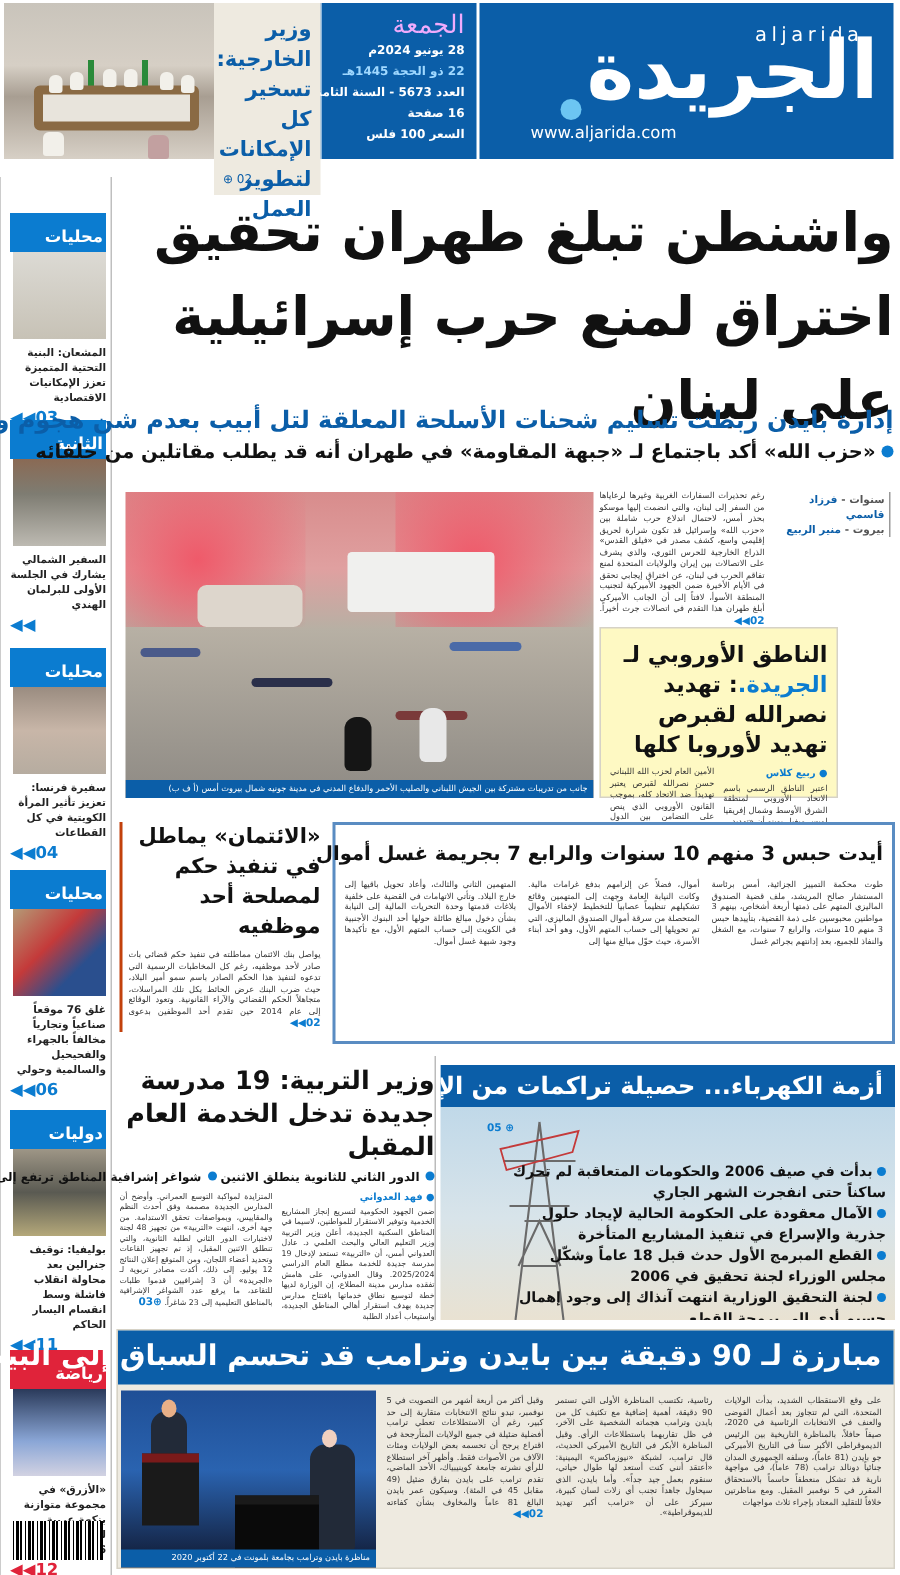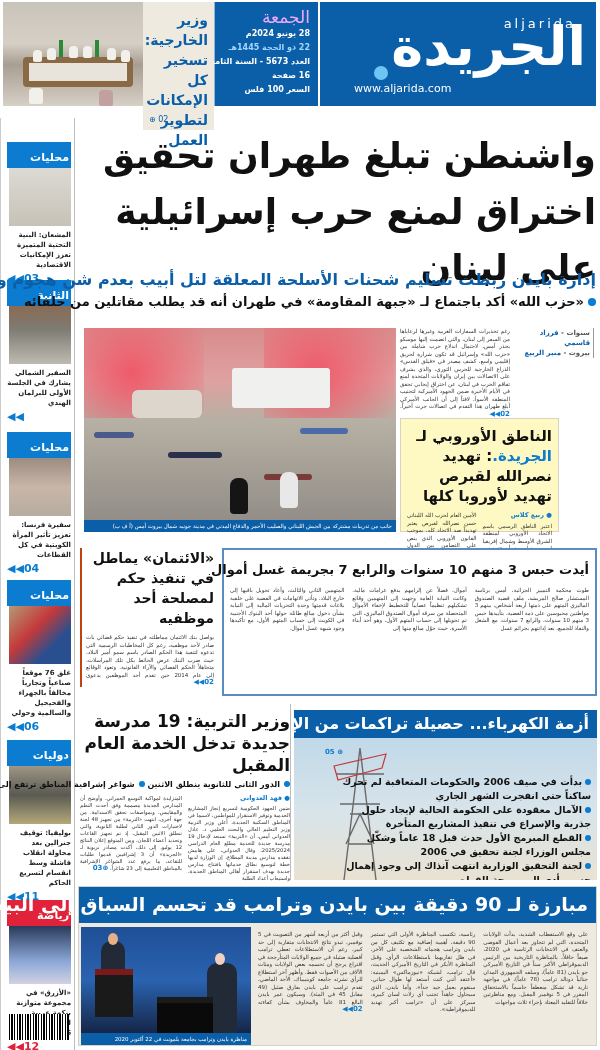--- a/index.html
+++ b/index.html
@@ -170,21 +170,21 @@
   </div>
   <div class="sb-item" style="top:462px">
     <div class="sb-head">محليات</div>
     <div class="sb-img" style="background:linear-gradient(135deg,#b49a76,#c43a3a 40%,#2a4f8e 70%);"></div>
     <div class="sb-text">غلق 76 موقعاً صناعياً وتجارياً مخالفاً بالجهراء والفحيحيل والسالمية وحولي</div>
     <div class="sb-pg">◀◀<span>06</span></div>
   </div>
   <div class="sb-item" style="top:622px">
     <div class="sb-head">دوليات</div>
     <div class="sb-img" style="background:linear-gradient(180deg,#9e9686,#5a5a52 50%,#b4a87a);"></div>
-    <div class="sb-text">بوليفيا: توقيف جنرالين بعد محاولة انقلاب فاشلة وسط انقسام لتسريع الحاكم</div>
+    <div class="sb-text">بوليفيا: توقيف جنرالين بعد محاولة انقلاب فاشلة وسط انقسام اليسار الحاكم</div>
     <div class="sb-pg">◀◀<span>11</span></div>
   </div>
   <div class="sb-item" style="top:782px">
     <div class="sb-head red">رياضة</div>
     <div class="sb-img" style="background:linear-gradient(180deg,#2a3a5a,#8aa6d6 60%,#d2d2e2);"></div>
     <div class="sb-text">«الأزرق» في مجموعة متوازنة بنكهة عربية لتصفيات مونديال 2026</div>
     <div class="sb-pg red">◀◀<span>12</span></div>
   </div>
   <div class="barcode"></div>
 </aside>

